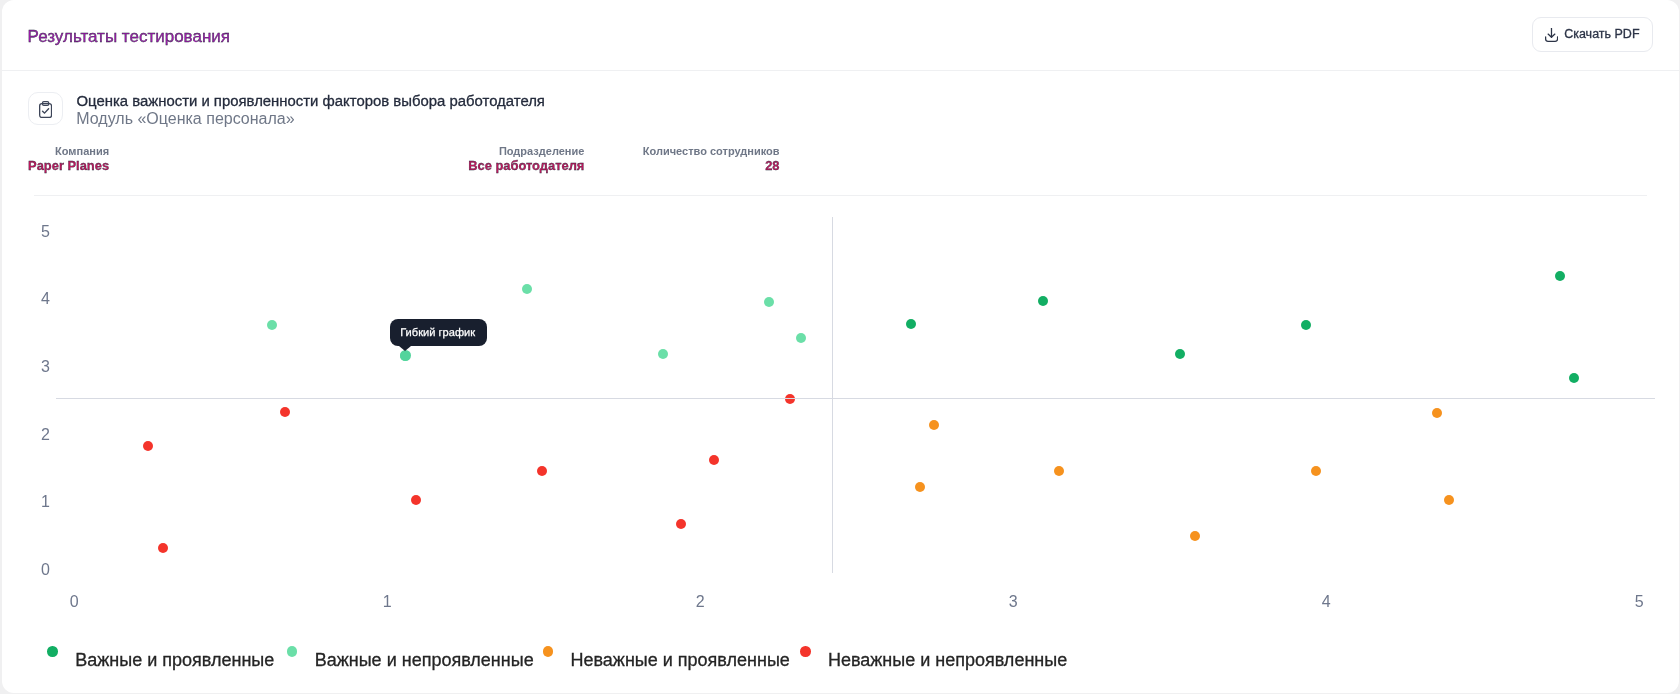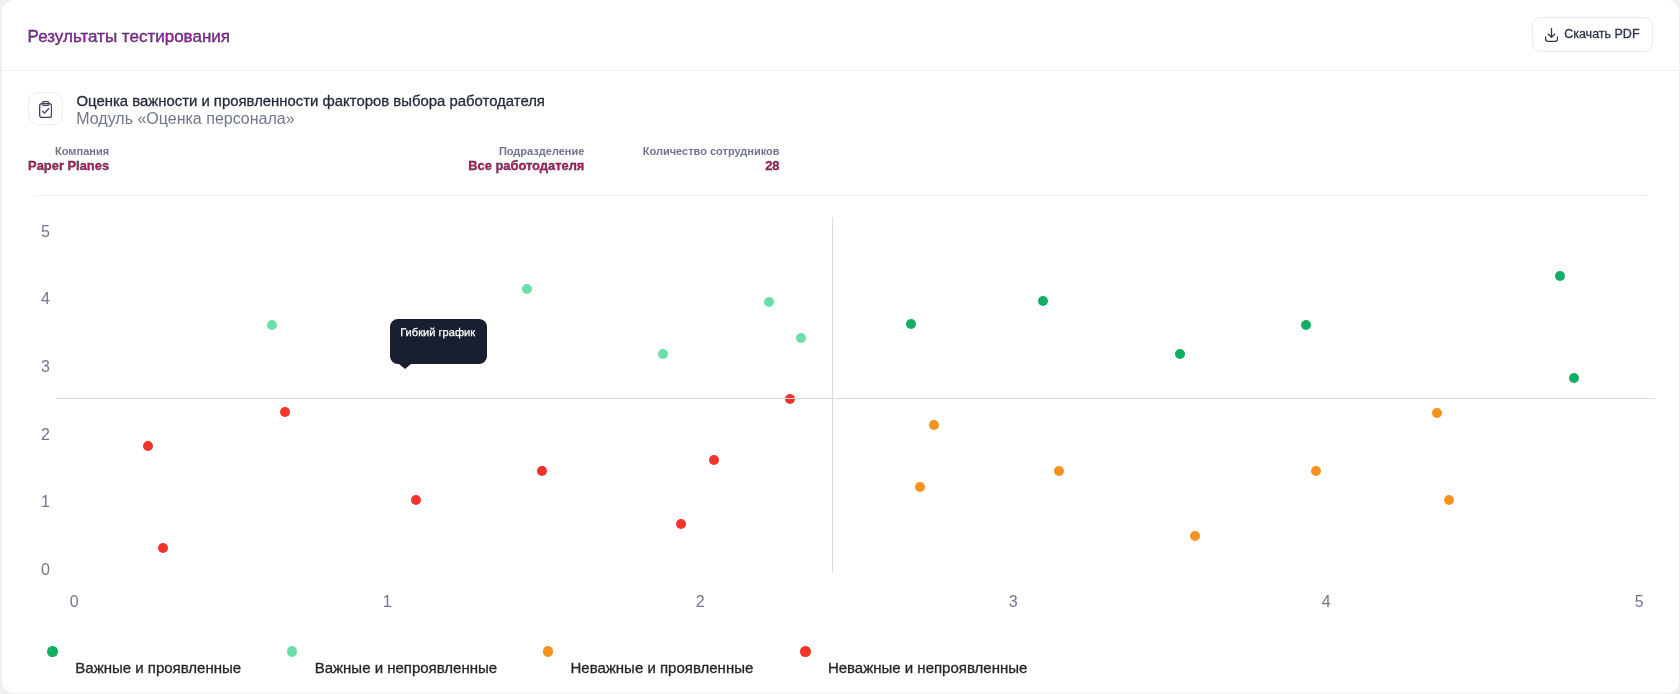--- a/index.html
+++ b/index.html
@@ -72,37 +72,37 @@
   .gridline-h{ position:absolute; height:1px; background:#d7dae2; z-index:5; }
   .gridline-v{ position:absolute; width:1px; background:#d7dae2; z-index:5; }
   .ytick{ position:absolute; font-size:16px; color:#6e778c; text-align:right; line-height:16px; }
   .xtick{ position:absolute; font-size:16px; color:#6e778c; text-align:center; line-height:16px; }
   .dot{ position:absolute; border-radius:50%; z-index:2; }
 
   .tooltip{
     position:absolute; background:#181f2e; color:#fff; z-index:10;
     transform:translateZ(0);
     border-radius:8px; font-size:11.1px;
-    white-space:nowrap; height:45px; line-height:29.5px;
+    white-space:nowrap; height:27px; line-height:29.5px;
     padding:0 11.6px 0 10.0px; box-sizing:border-box;
     text-rendering:geometricPrecision;
     -webkit-text-stroke:0.25px #ffffff;
   }
   .tooltip::after{
     content:""; position:absolute; left:9px; bottom:-4.5px;
     width:0;height:0;
     border-left:6px solid transparent; border-right:6px solid transparent;
     border-top:5px solid #181f2e;
   }
 
   
   .legend{ position:absolute; left:0; top:445px; height:40px; width:100%; }
   .legend-item{ position:absolute; top:0; height:20px; }
   .legend-dot{ position:absolute; left:0; top:4.2px; width:10.5px; height:10.5px; border-radius:50%; }
-  .legend-label{ position:absolute; left:27.9px; top:16px; font-size:15px; line-height:20px; color:#252525; white-space:nowrap; -webkit-text-stroke:0.3px #252525; }
+  .legend-label{ position:absolute; left:27.9px; top:8px; font-size:18px; line-height:20px; color:#252525; white-space:nowrap; -webkit-text-stroke:0.3px #252525; }
 </style>
 </head>
 <body>
 
 <div class="card">
 
   <div class="card-header">
     <div class="page-title">Результаты тестирования</div>
     <div class="pdf-btn">
       <span>

